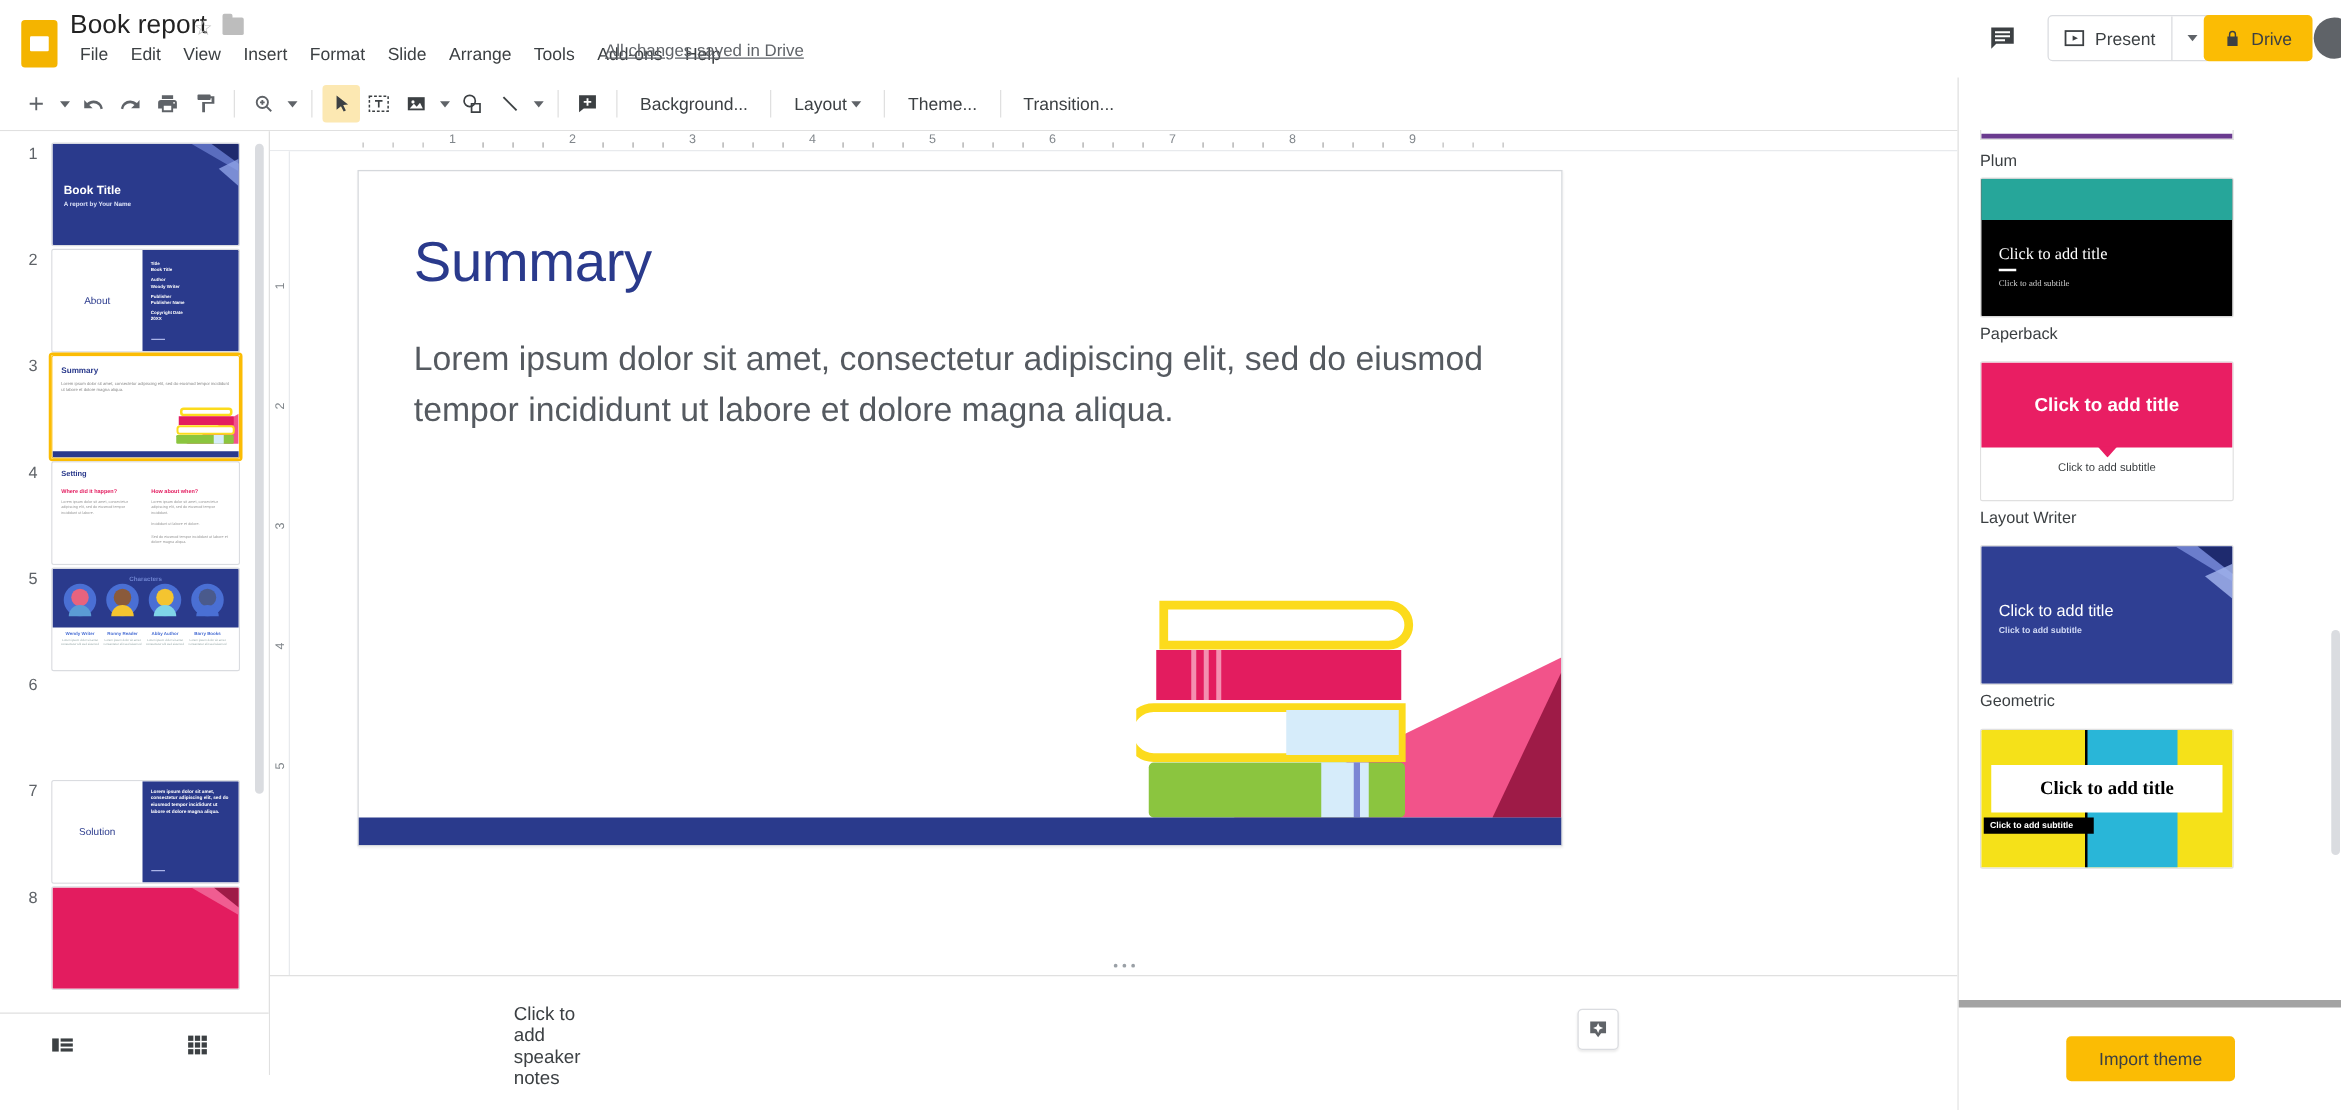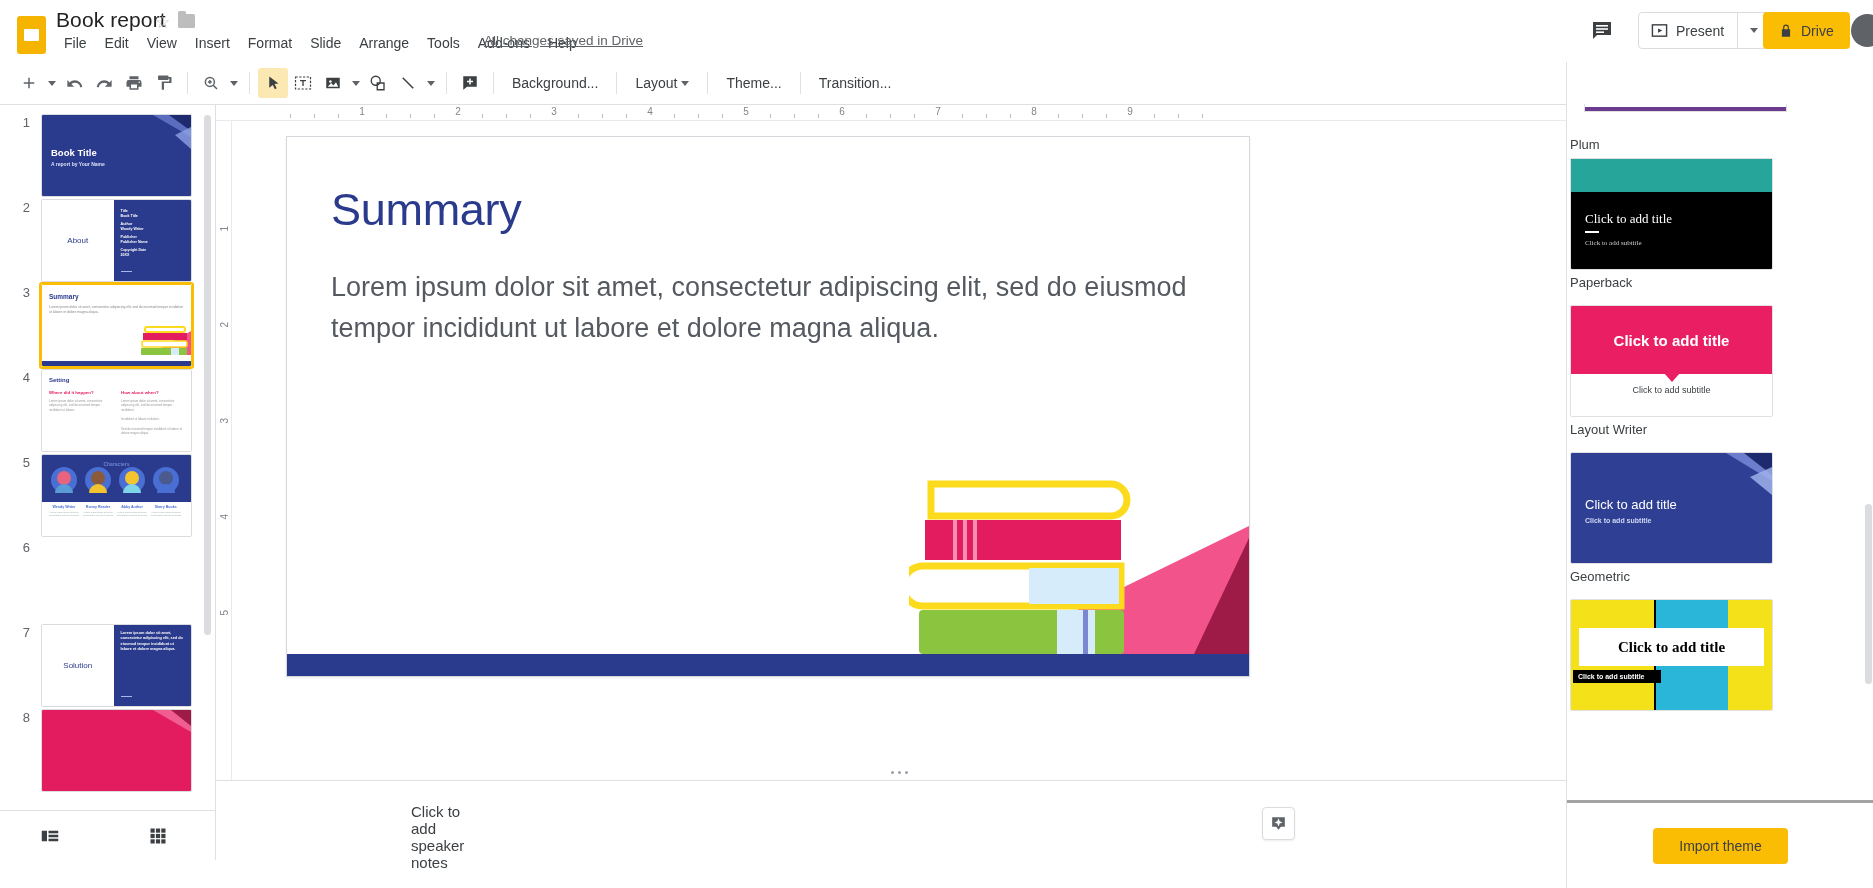--- a/index.html
+++ b/index.html
@@ -208,29 +208,29 @@
   .themes-close {
     position:absolute; right:14px; top:10px; width:22px; height:22px;
     display:flex; align-items:center; justify-content:center; cursor:pointer; color:#5f6368;
   }
   .themes-scroll {
     position:absolute; left:0; top:42px; width:307px; height:640px; overflow:hidden;
   }
   .theme-cut {
     position:absolute; left:17px; top:-22px; width:203px; height:30px;
   }
-  .theme-item { position:absolute; left:3px; width:203px;margin-top:16px; }
+  .theme-item { position:absolute; left:17px; width:203px; }
   .theme-card {
     width:203px; height:112px; background:#fff; border:1px solid #e0e0e0;
     border-radius:2px; overflow:hidden; position:relative; cursor:pointer;
   }
   .theme-name { font-size:13px; color:#3c4043; margin-top:5px; }
   .themes-footer {
     position:absolute; left:0; bottom:0; width:307px; height:88px;
-    border-top:3px solid #a3a3a3; background:#fff;
+    border-top:6px solid #a3a3a3; background:#fff;
     display:flex; align-items:center; justify-content:center;
   }
   .import-btn {
     background:#fbbc04; color:#3c4043; font-size:14px; font-weight:500;
     padding:10px 26px; border:none; border-radius:4px; cursor:pointer;
     font-family:"Liberation Sans", sans-serif;
   }
   .tp-scrollbar {
     position:absolute; right:2px; top:400px; width:7px; height:180px;
     background:#dadce0; border-radius:4px; cursor:pointer;

